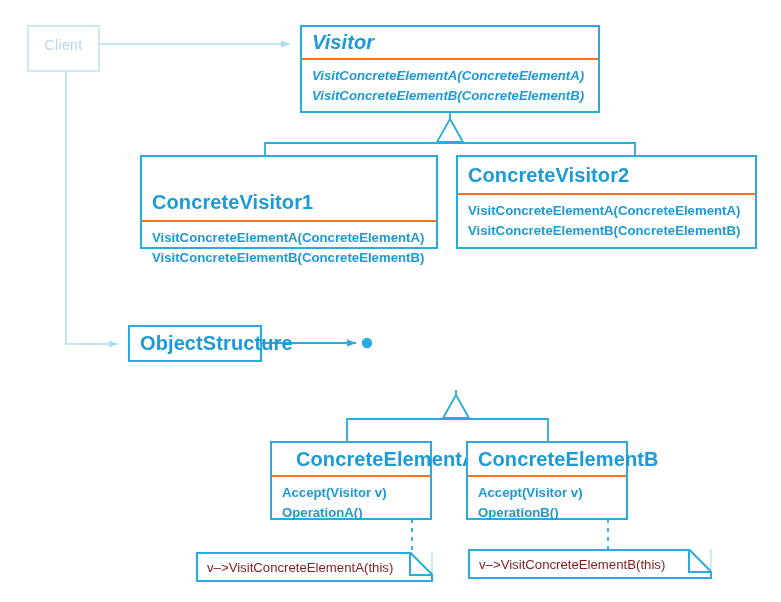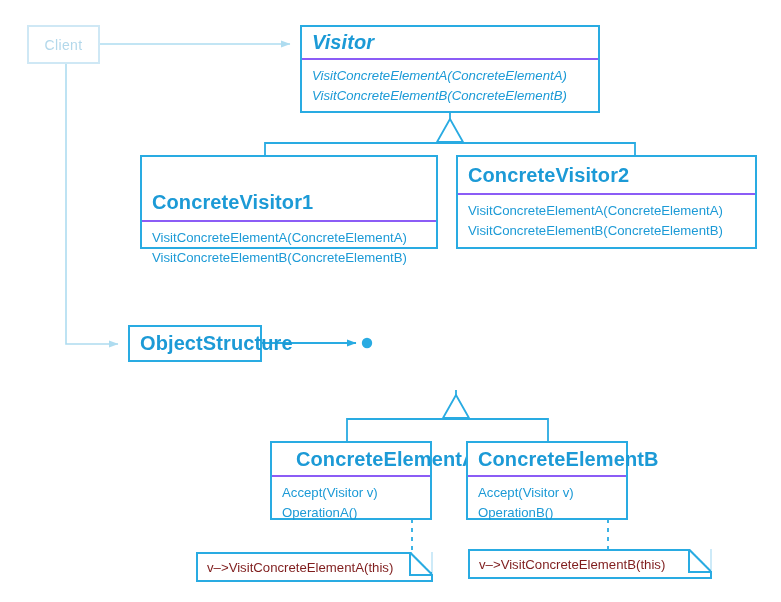--- a/index.html
+++ b/index.html
@@ -40,26 +40,27 @@
     font-size: 20px;
     font-weight: bold;
     letter-spacing: 0.1px;
     white-space: nowrap;
   }
   .uml-class .cls-title.abstract {
     font-style: italic;
   }
   .uml-class .cls-compartment {
     box-sizing: border-box;
-    border-top: 2px solid #8b5cf6;
+    border-top: 2px solid #f97316;
     padding: 6px 0 4px 10px;
     color: #1C9AD6;
     font-size: 13.2px;
     line-height: 1.52;
     white-space: nowrap;
+    font-weight: bold;
   }
   .uml-class .cls-compartment.abstract-ops {
     font-style: italic;
   }
   .uml-class .op-line { display: block; }
 
   
   .uml-class.faded {
     border-color: #CFE8F5;
   }
@@ -173,21 +174,21 @@
       <circle cx="412" cy="487" r="4.4" fill="#ffffff" stroke="#29ABE2" stroke-width="1.8"></circle>
       <line x1="412" y1="492" x2="412" y2="556" stroke="#29ABE2" stroke-width="1.8" stroke-dasharray="4 5"></line>
     </g>
 
     <g>
       <circle cx="608" cy="487" r="4.4" fill="#ffffff" stroke="#29ABE2" stroke-width="1.8"></circle>
       <line x1="608" y1="492" x2="608" y2="552" stroke="#29ABE2" stroke-width="1.8" stroke-dasharray="4 5"></line>
     </g>
   </svg>
 
-  <div class="uml-class faded" style="left:27px; top:25px; width:73px; height:39px;">
+  <div class="uml-class faded" style="left:27px; top:25px; width:73px; height:47px;">
     <div class="cls-title" style="height:35px;">Client</div>
   </div>
 
   <div class="uml-class" style="left:300px; top:25px; width:300px; height:88px;">
     <div class="cls-title abstract" style="height:31px;">Visitor</div>
     <div class="cls-compartment abstract-ops">
       <span class="op-line">VisitConcreteElementA(ConcreteElementA)</span>
       <span class="op-line">VisitConcreteElementB(ConcreteElementB)</span>
     </div>
   </div>

